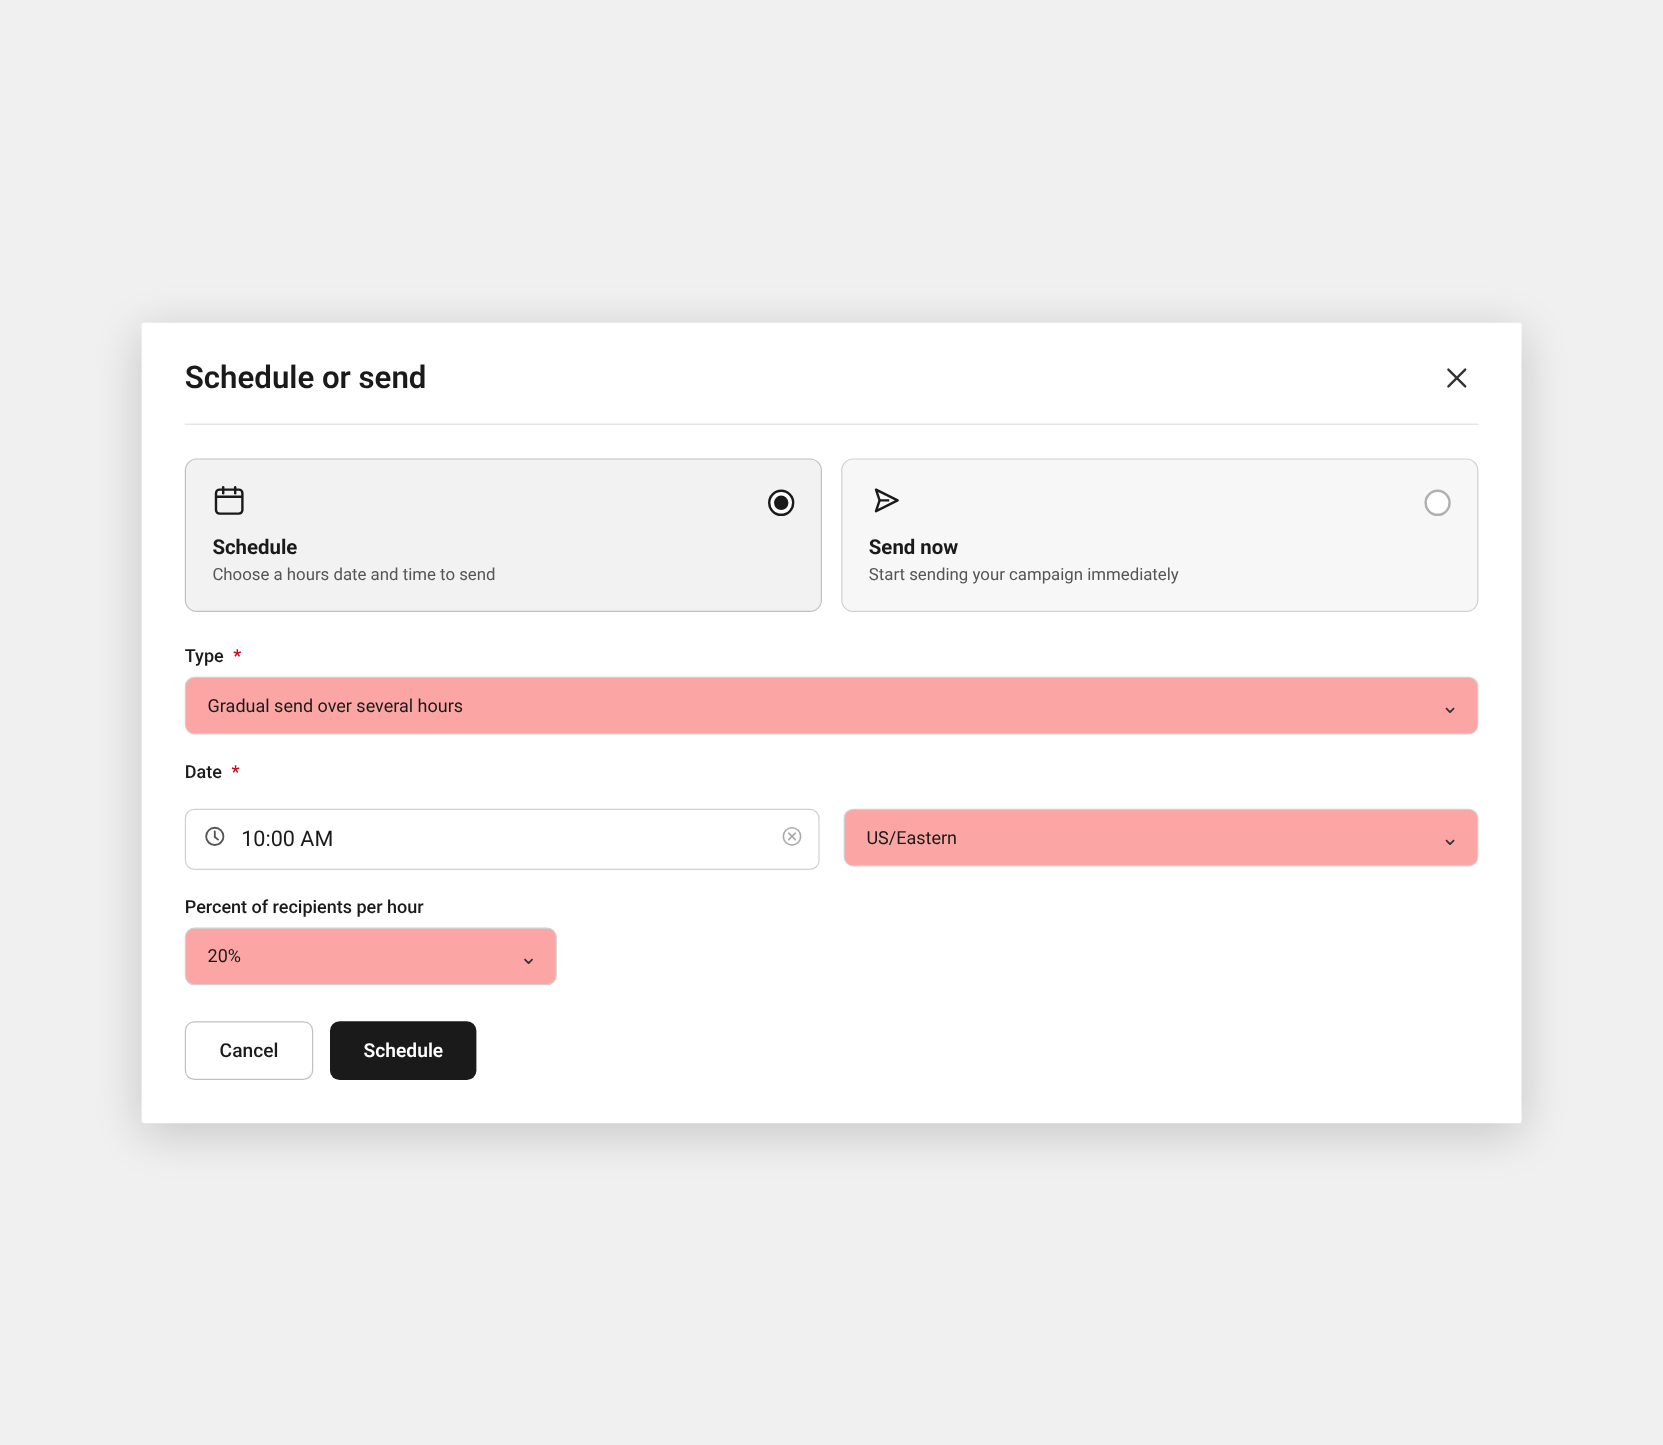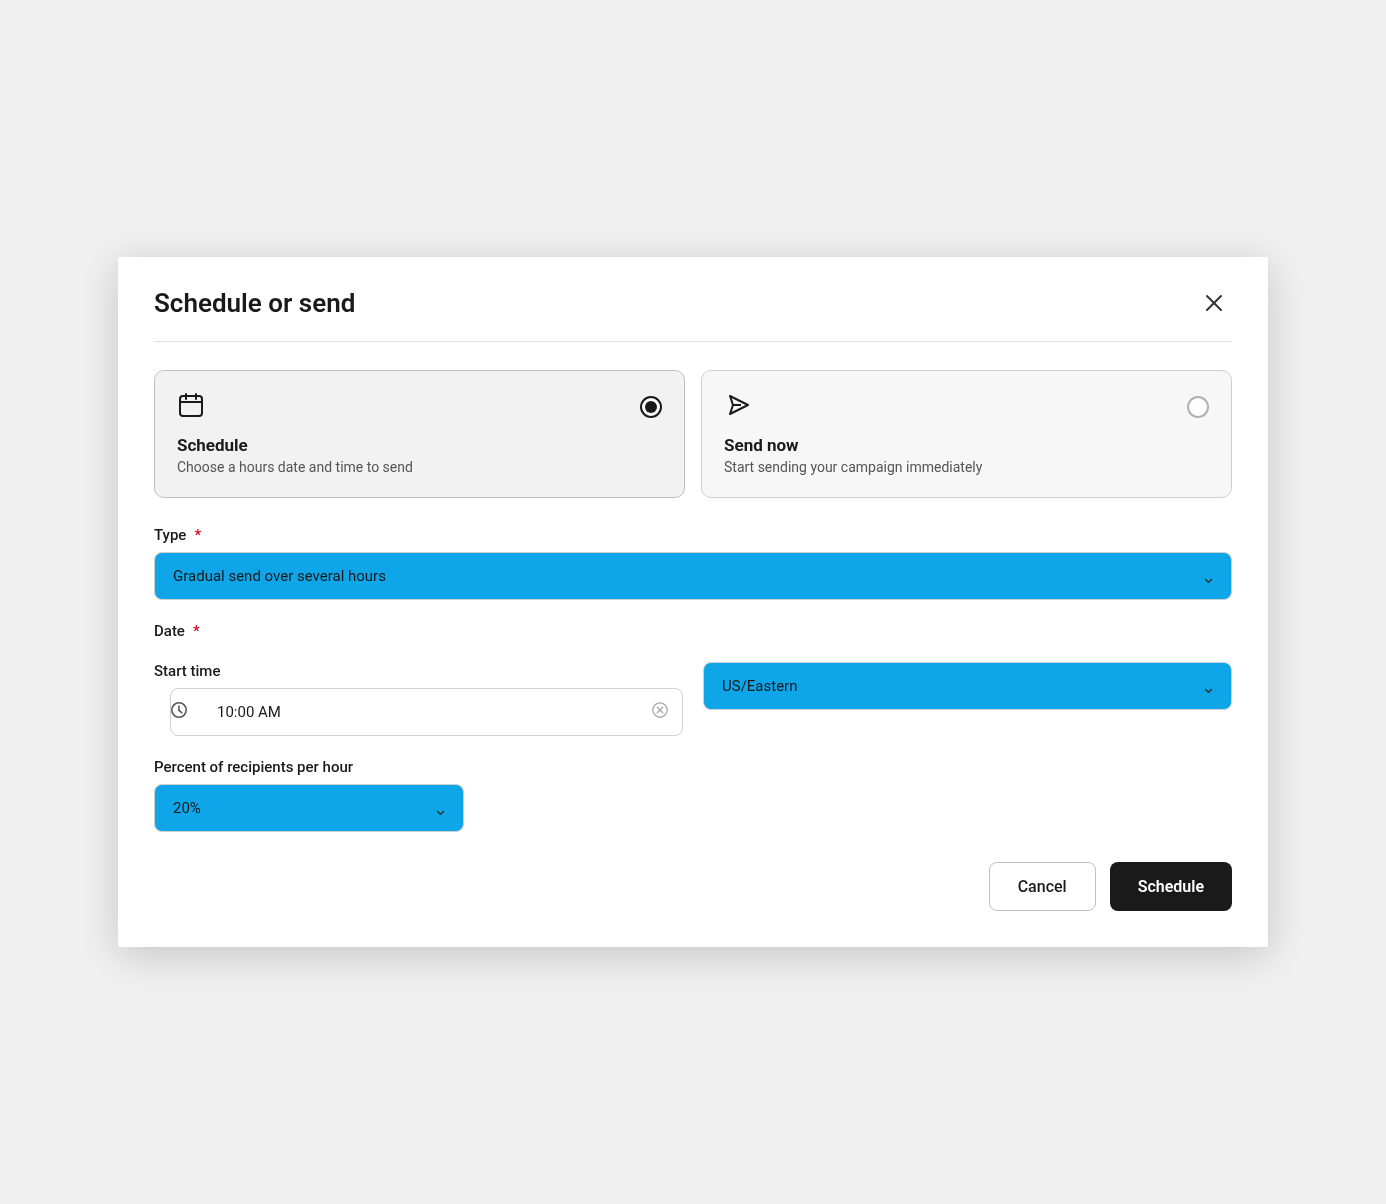--- a/index.html
+++ b/index.html
@@ -155,21 +155,21 @@
       width: 100%;
     }
 
     .select-wrapper select {
       width: 100%;
       padding: 14px 44px 14px 18px;
       border: 1.5px solid #d0d0d0;
       border-radius: 8px;
       font-size: 15px;
       color: #1a1a1a;
-      background: #0ea5e9;
+      background: #fca5a5;
       appearance: none;
       cursor: pointer;
     }
 
     .select-chevron {
       position: absolute;
       right: 16px;
       top: 50%;
       transform: translateY(-50%);
       pointer-events: none;
@@ -228,29 +228,27 @@
       font-size: 18px;
       color: #888;
       cursor: pointer;
     }
 
     .time-input {
       width: 100%;
       padding: 14px 44px 14px 46px;
       border: 1.5px solid #d0d0d0;
       border-radius: 8px;
-      font-size: 15px;
-      color: #1a1a1a;
-      background: white;
-      margin-left: 16px;
+      font-size: 18px;
+      color: #1a1a1a;
+      background: white;
     }
 
     .footer-buttons {
       display: flex;
-      justify-content: flex-end;
       gap: 14px;
       margin-top: 10px;
       padding-top: 8px;
     }
 
     .btn-cancel {
       padding: 14px 28px;
       border: 1.5px solid #c0c0c0;
       border-radius: 8px;
       background: white;
@@ -344,21 +342,20 @@
     <div class="form-section">
       <div class="form-label">
         <span>Date</span>
         <span class="required-star">*</span>
       </div>
     </div>
 
     <div class="two-col-row">
 
       <div class="form-section" style="margin-bottom:0">
-        <div class="form-label">Start time</div>
         <div class="time-input-wrapper">
           <span class="time-icon">
             <svg width="18" height="18" viewBox="0 0 20 20" fill="none" xmlns="http://www.w3.org/2000/svg">
               <circle cx="10" cy="10" r="8" stroke="#555" stroke-width="1.7" fill="none"></circle>
               <line x1="10" y1="5.5" x2="10" y2="10.5" stroke="#555" stroke-width="1.7" stroke-linecap="round"></line>
               <line x1="10" y1="10.5" x2="13" y2="13" stroke="#555" stroke-width="1.7" stroke-linecap="round"></line>
             </svg>
           </span>
           <input type="text" class="time-input" value="10:00 AM" style="">
           <span class="time-clear-icon">

